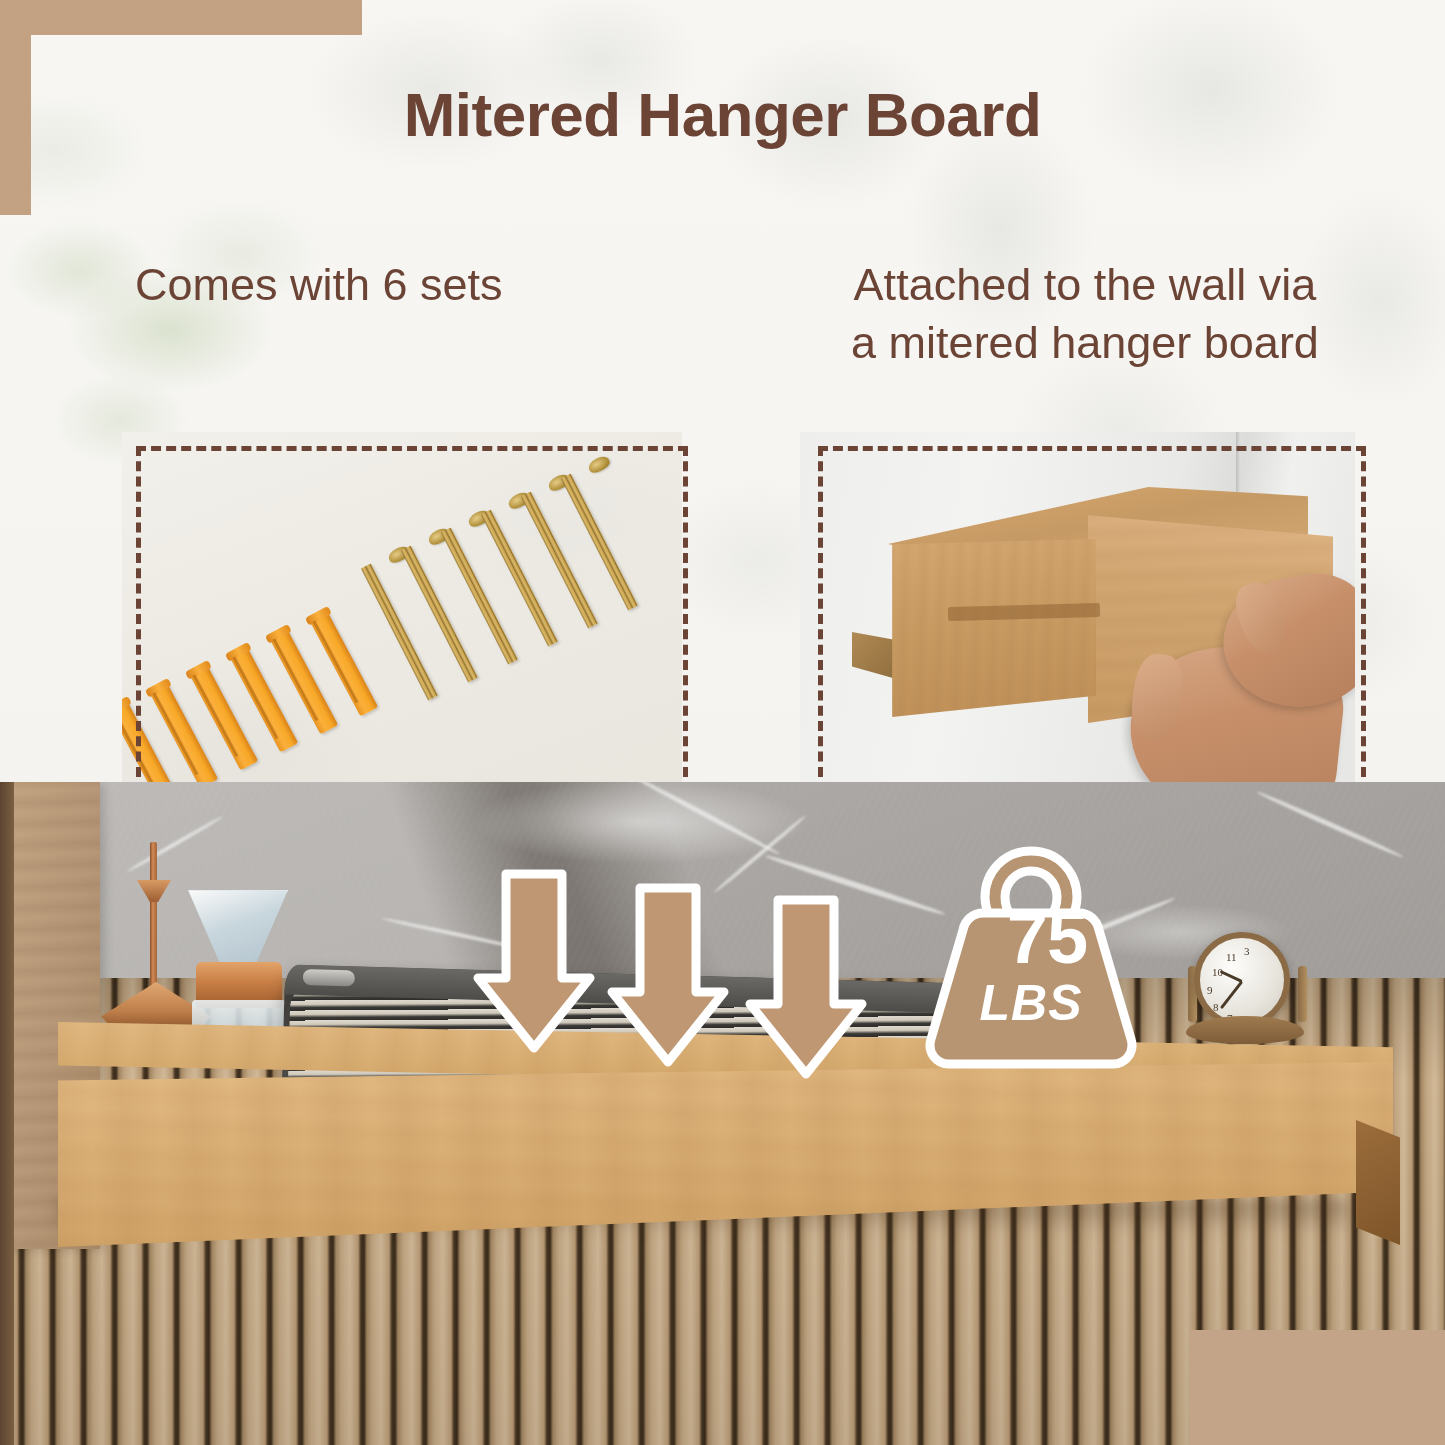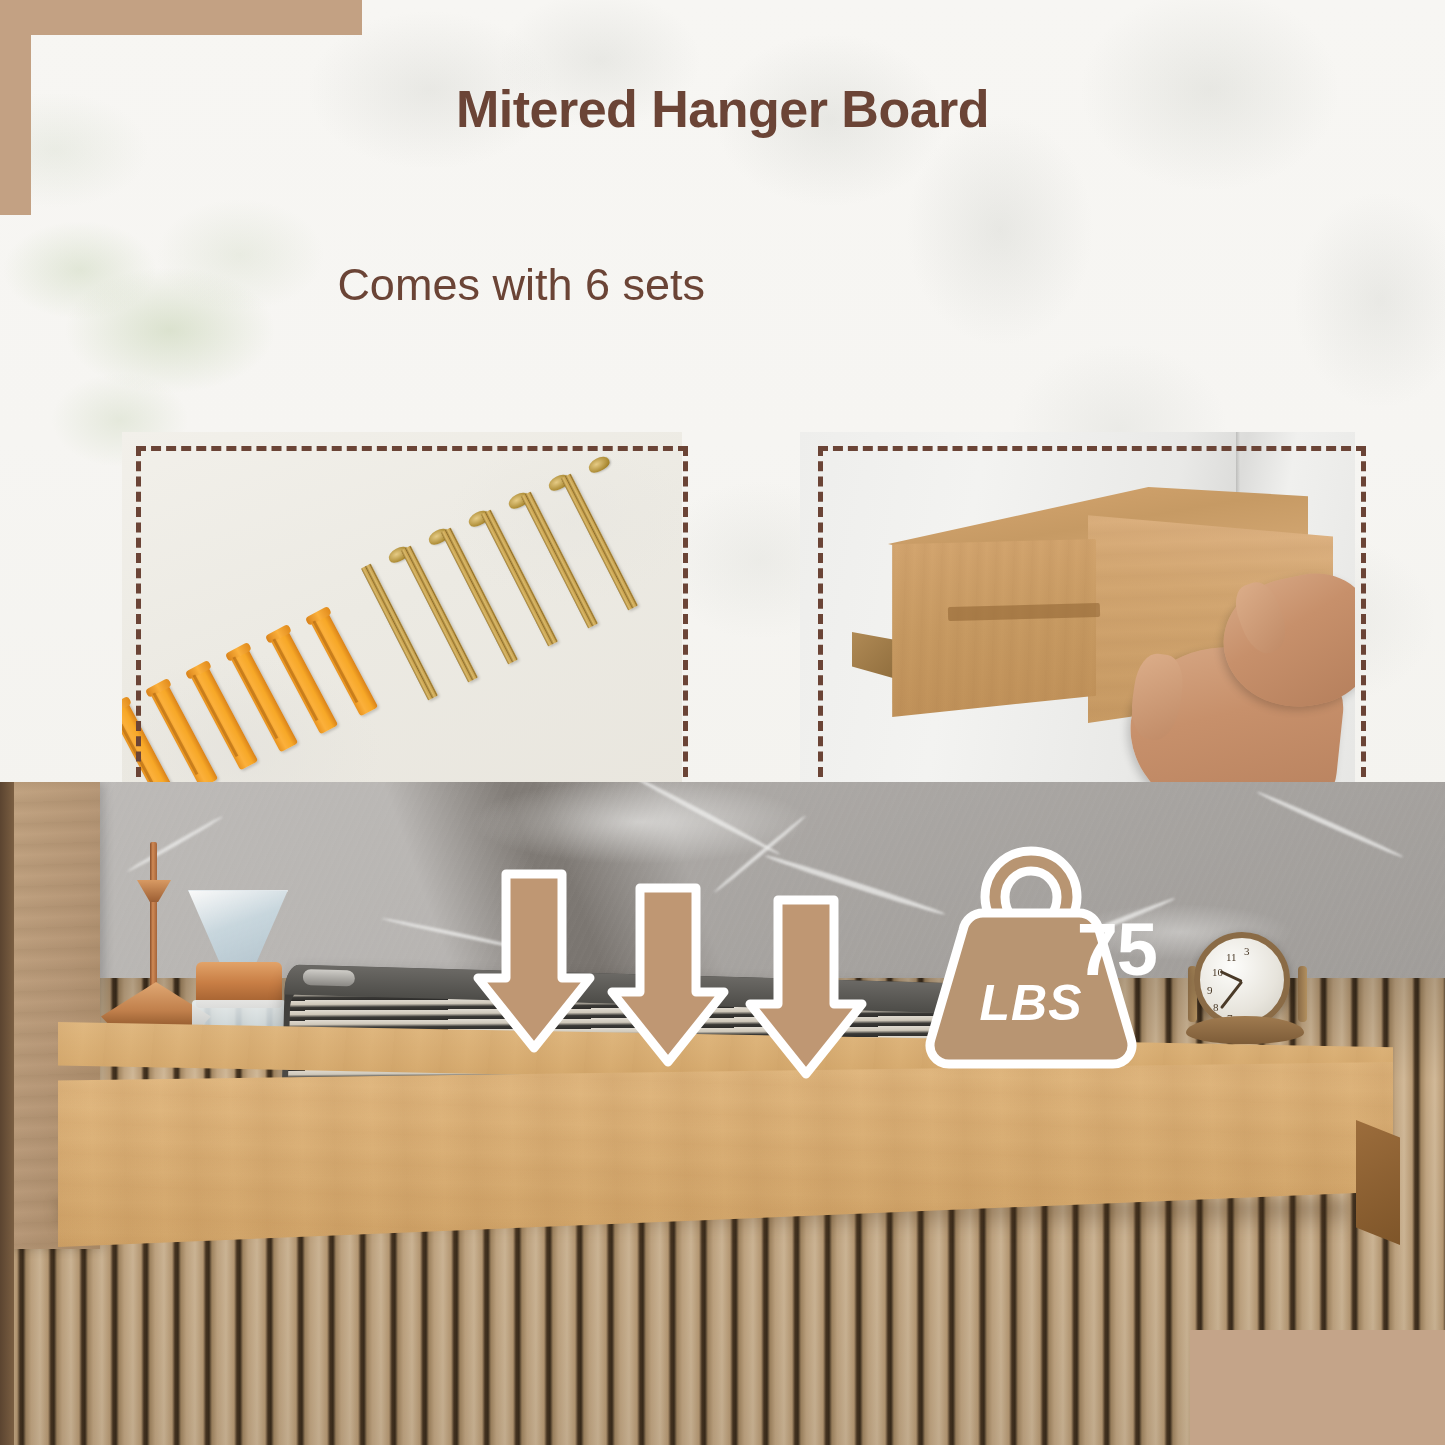--- a/index.html
+++ b/index.html
@@ -35,25 +35,25 @@
 
   
   .corner-h { position:absolute; left:0; top:0; width:362px; height:35px; background:#c3a183; }
   .corner-v { position:absolute; left:0; top:0; width:31px; height:215px; background:#c3a183; }
   
   .corner-br { position:absolute; left:1190px; top:1330px; width:255px; height:115px; background:#c4a489; }
 
   
   .title {
     position:absolute; left:0; top:82px; width:1445px; text-align:center;
-    font-size:52px; font-weight:bold; color:#6b4436; letter-spacing:-.5px;
+    font-size:62px; font-weight:bold; color:#6b4436; letter-spacing:-.5px;
     line-height:1.05;
   }
   .cap { position:absolute; font-size:45px; color:#6b4436; line-height:1.28; }
-  .cap-left  { left:135px;  top:256px; width:570px; text-align:right; }
+  .cap-left  { left:135px;  top:256px; width:570px; text-align:left; }
   .cap-right { left:740px;  top:256px; width:690px; text-align:center; }
 
   
   .photo { position:absolute; overflow:hidden; }
   .photo-left  { left:122px; top:432px; width:560px; height:385px; }
   .photo-right { left:800px; top:432px; width:555px; height:385px; }
 
   .dash {
     position:absolute; border:5px dashed #6b4436; pointer-events:none;
   }
@@ -318,24 +318,23 @@
     background:linear-gradient(90deg,#8a6b46,#b2905f); border-radius:4px;
   }
 
   
   .arrow { position:absolute; }
   .arrow svg { display:block; }
 
   .badge { position:absolute; left:905px; top:843px; width:252px; height:228px; }
   .badge svg { position:absolute; left:0; top:0; }
   .badge-num {
-    position:absolute; left:0; top:58px; width:252px; text-align:right;
+    position:absolute; left:16px; top:58px; width:252px; text-align:center;
     font-size:74px; font-weight:bold; color:#ffffff; line-height:1;
     letter-spacing:-1px;
-    margin-top:12px;
   }
   .badge-unit {
     position:absolute; left:0; top:135px; width:252px; text-align:center;
     font-size:50px; font-weight:bold; color:#ffffff; line-height:1;
     letter-spacing:1px;
     font-style:italic;
   }
 </style>
 </head>
 <body>
@@ -344,20 +343,24 @@
 
   <div class="top-bg"></div>
 
   <div class="corner-h"></div>
   <div class="corner-v"></div>
 
   <div class="title">Mitered Hanger Board</div>
 
   <div class="cap cap-left">
     <div>Comes with 6 sets</div>
+  </div>
+  <div class="cap cap-right">
+    <div>Attached to the wall via</div>
+    <div>a mitered hanger board</div>
   </div>
 
   <div class="photo photo-left">
     <div class="screws-bg"></div>
 
     <div class="anchor" style="left:12px;  top:268px; width:20px; height:108px; transform:rotate(-28deg);"></div>
     <div class="anchor" style="left:52px;  top:250px; width:20px; height:108px; transform:rotate(-28deg);"></div>
     <div class="anchor" style="left:92px;  top:232px; width:20px; height:108px; transform:rotate(-28deg);"></div>
     <div class="anchor" style="left:132px; top:214px; width:20px; height:108px; transform:rotate(-28deg);"></div>
     <div class="anchor" style="left:172px; top:196px; width:20px; height:108px; transform:rotate(-28deg);"></div>

